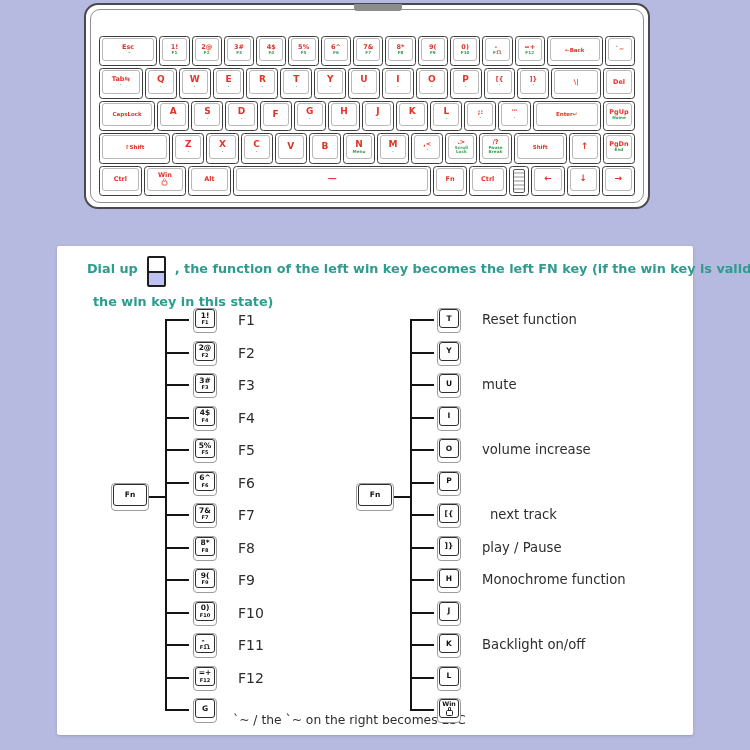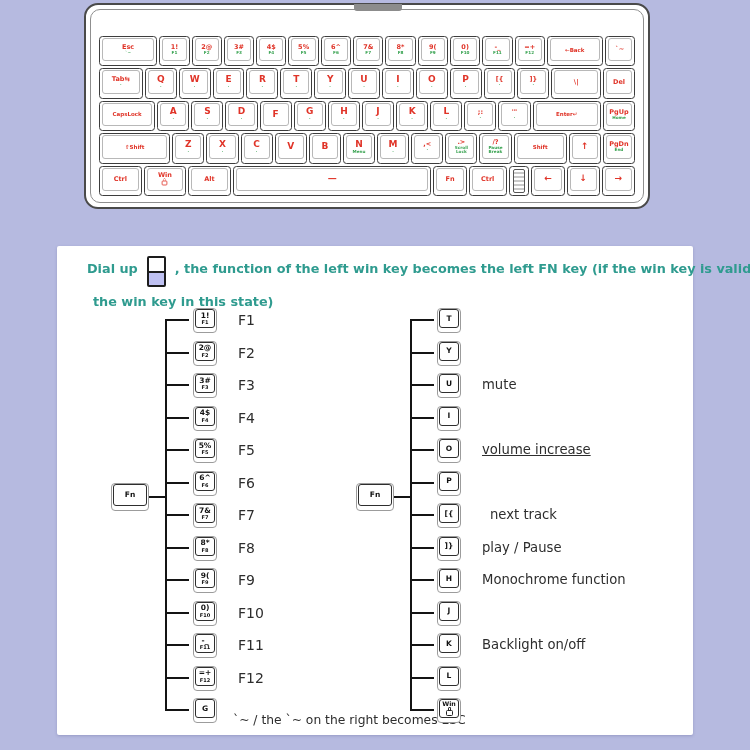--- a/index.html
+++ b/index.html
@@ -584,20 +584,21 @@
           <span class="kc-in">
             <span class="kc-main">Fn</span>
           </span>
         </span>
         <div class="tline" style="left: 353px; top: 73px; width: 24px; height: 2px;"></div>
         <span class="kc" style="left: 380px; top: 62px;">
           <span class="kc-in">
             <span class="kc-main">T</span>
           </span>
         </span>
+        <div class="flabel rlabel" style="left: 425px; top: 61px;">Reset function</div>
         <div class="tline" style="left: 353px; top: 105.5px; width: 24px; height: 2px;"></div>
         <span class="kc" style="left: 380px; top: 94.5px;">
           <span class="kc-in">
             <span class="kc-main">Y</span>
           </span>
         </span>
         <div class="tline" style="left: 353px; top: 138px; width: 24px; height: 2px;"></div>
         <span class="kc" style="left: 380px; top: 127px;">
           <span class="kc-in">
             <span class="kc-main">U</span>
@@ -609,21 +610,21 @@
           <span class="kc-in">
             <span class="kc-main">I</span>
           </span>
         </span>
         <div class="tline" style="left: 353px; top: 203px; width: 24px; height: 2px;"></div>
         <span class="kc" style="left: 380px; top: 192px;">
           <span class="kc-in">
             <span class="kc-main">O</span>
           </span>
         </span>
-        <div class="flabel rlabel" style="left: 425px; top: 191px; text-decoration: underline;">volume increase</div>
+        <div class="flabel rlabel" style="left: 425px; top: 191px;">volume increase</div>
         <div class="tline" style="left: 353px; top: 235.5px; width: 24px; height: 2px;"></div>
         <span class="kc" style="left: 380px; top: 224.5px;">
           <span class="kc-in">
             <span class="kc-main">P</span>
           </span>
         </span>
         <div class="tline" style="left: 353px; top: 268px; width: 24px; height: 2px;"></div>
         <span class="kc" style="left: 380px; top: 257px;">
           <span class="kc-in">
             <span class="kc-main">[{</span>

